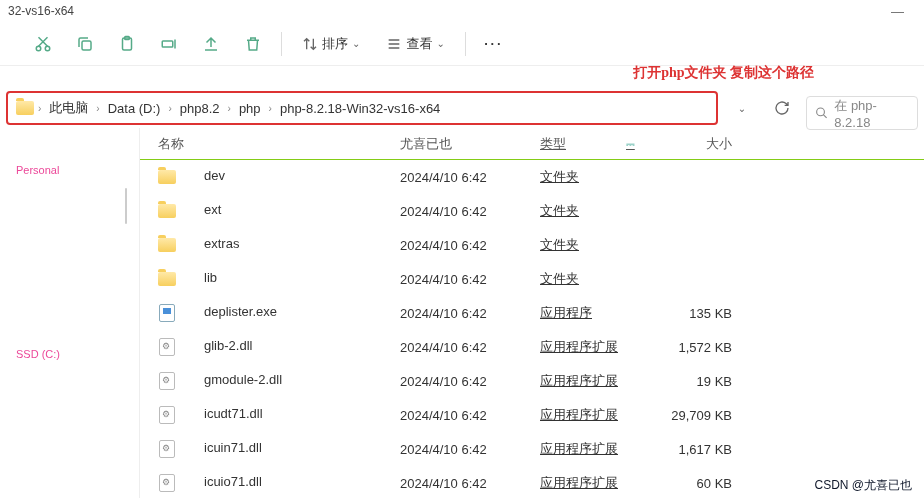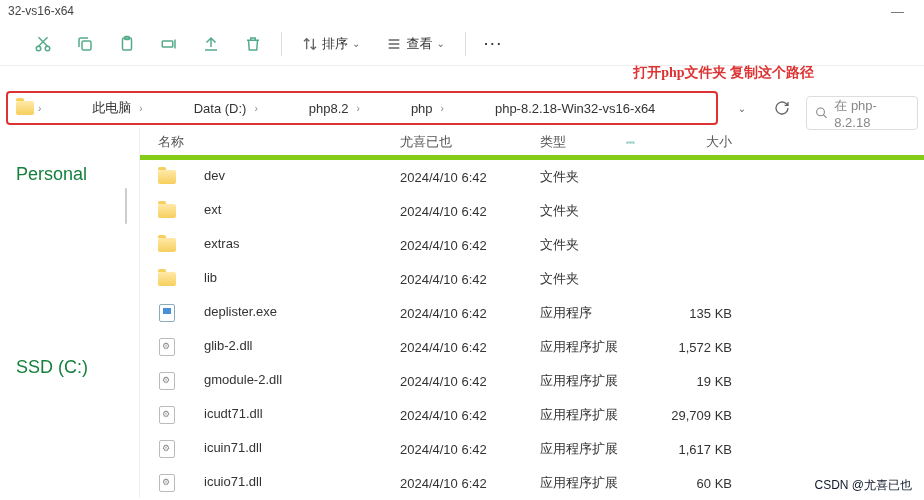--- a/index.html
+++ b/index.html
@@ -16,36 +16,36 @@
     .dropdown { display: flex; align-items: center; gap: 4px; padding: 0 10px; height: 36px; cursor: pointer; border-radius: 4px; }
     .chev { font-size: 10px; color: #666; }
     .more-dots { letter-spacing: 2px; font-weight: bold; }
     
     .annotation { position: absolute; right: 110px; top: 64px; color: #d33; font-size: 14px; font-family: "SimSun", serif; font-weight: bold; }
     
     .address-row { height: 40px; display: flex; align-items: center; padding: 0 6px; gap: 8px; margin-top: 22px; }
     .address-bar { flex: 1; height: 34px; border: 2px solid #d33; border-radius: 4px; display: flex; align-items: center; padding: 0 8px; gap: 4px; background: #fff; }
     .folder-ico { width: 18px; height: 14px; background: linear-gradient(#ffe9a8, #f7cf5e); border-radius: 2px; position: relative; }
     .folder-ico::before { content: ''; position: absolute; top: -3px; left: 0; width: 8px; height: 3px; background: #f7cf5e; border-radius: 2px 2px 0 0; }
-    .crumb { padding: 2px 4px; cursor: pointer; margin-left: 43px; }
+    .crumb { padding: 2px 4px; cursor: pointer; }
     .crumb-sep { color: #888; font-size: 10px; }
     .addr-btn { width: 32px; height: 32px; display: flex; align-items: center; justify-content: center; cursor: pointer; border-radius: 4px; }
     .search-box { width: 112px; height: 34px; border: 1px solid #ddd; border-radius: 4px; display: flex; align-items: center; padding: 0 8px; gap: 6px; color: #888; overflow: hidden; margin-top: 10px; }
     
     .main { display: flex; height: calc(100% - 130px); }
     .sidebar { width: 140px; border-right: 1px solid #eee; padding: 30px 0 0 0; position: relative; }
-    .side-item { padding: 6px 16px; font-size: 18px; color: #15803d; cursor: pointer; }
+    .side-item { padding: 6px 16px; font-size: 11px; color: #ec4899; cursor: pointer; }
     .side-spacer { height: 160px; }
     .side-scroll { position: absolute; left: 125px; top: 60px; width: 2px; height: 36px; background: #ccc; border-radius: 1px; }
     
     .content { flex: 1; overflow: auto; }
-    .headers { display: flex; height: 32px; align-items: center; border-bottom: 5px solid #84cc16; color: #555; font-size: 13px; }
+    .headers { display: flex; height: 32px; align-items: center; border-bottom: 1px solid #84cc16; color: #555; font-size: 13px; }
     .col-name { width: 260px; padding-left: 18px; }
     .col-date { width: 140px; }
-    .col-type { width: 118px; }
+    .col-type { width: 118px; text-decoration: underline; }
     .col-size { width: 90px; text-align: right; padding-right: 16px; }
     .sort-ind { color: #4a9; font-size: 11px; margin-left: 60px; }
     
     .row { display: flex; height: 34px; align-items: center; cursor: pointer; }
     .row .col-name { display: flex; gap: 28px; }
     .file-ico { width: 18px; height: 18px; display: flex; align-items: center; justify-content: center; flex-shrink: 0; }
     .ico-folder { width: 18px; height: 14px; background: linear-gradient(#ffe9a8, #f7cf5e); border-radius: 2px; position: relative; }
     .ico-folder::before { content: ''; position: absolute; top: -3px; left: 0; width: 8px; height: 3px; background: #f7cf5e; border-radius: 2px 2px 0 0; }
     .ico-exe { width: 16px; height: 18px; border: 1px solid #8ab; background: #fff; border-radius: 2px; position: relative; }
     .ico-exe::after { content: ''; position: absolute; top: 3px; left: 3px; width: 8px; height: 6px; background: #4a90d9; }

